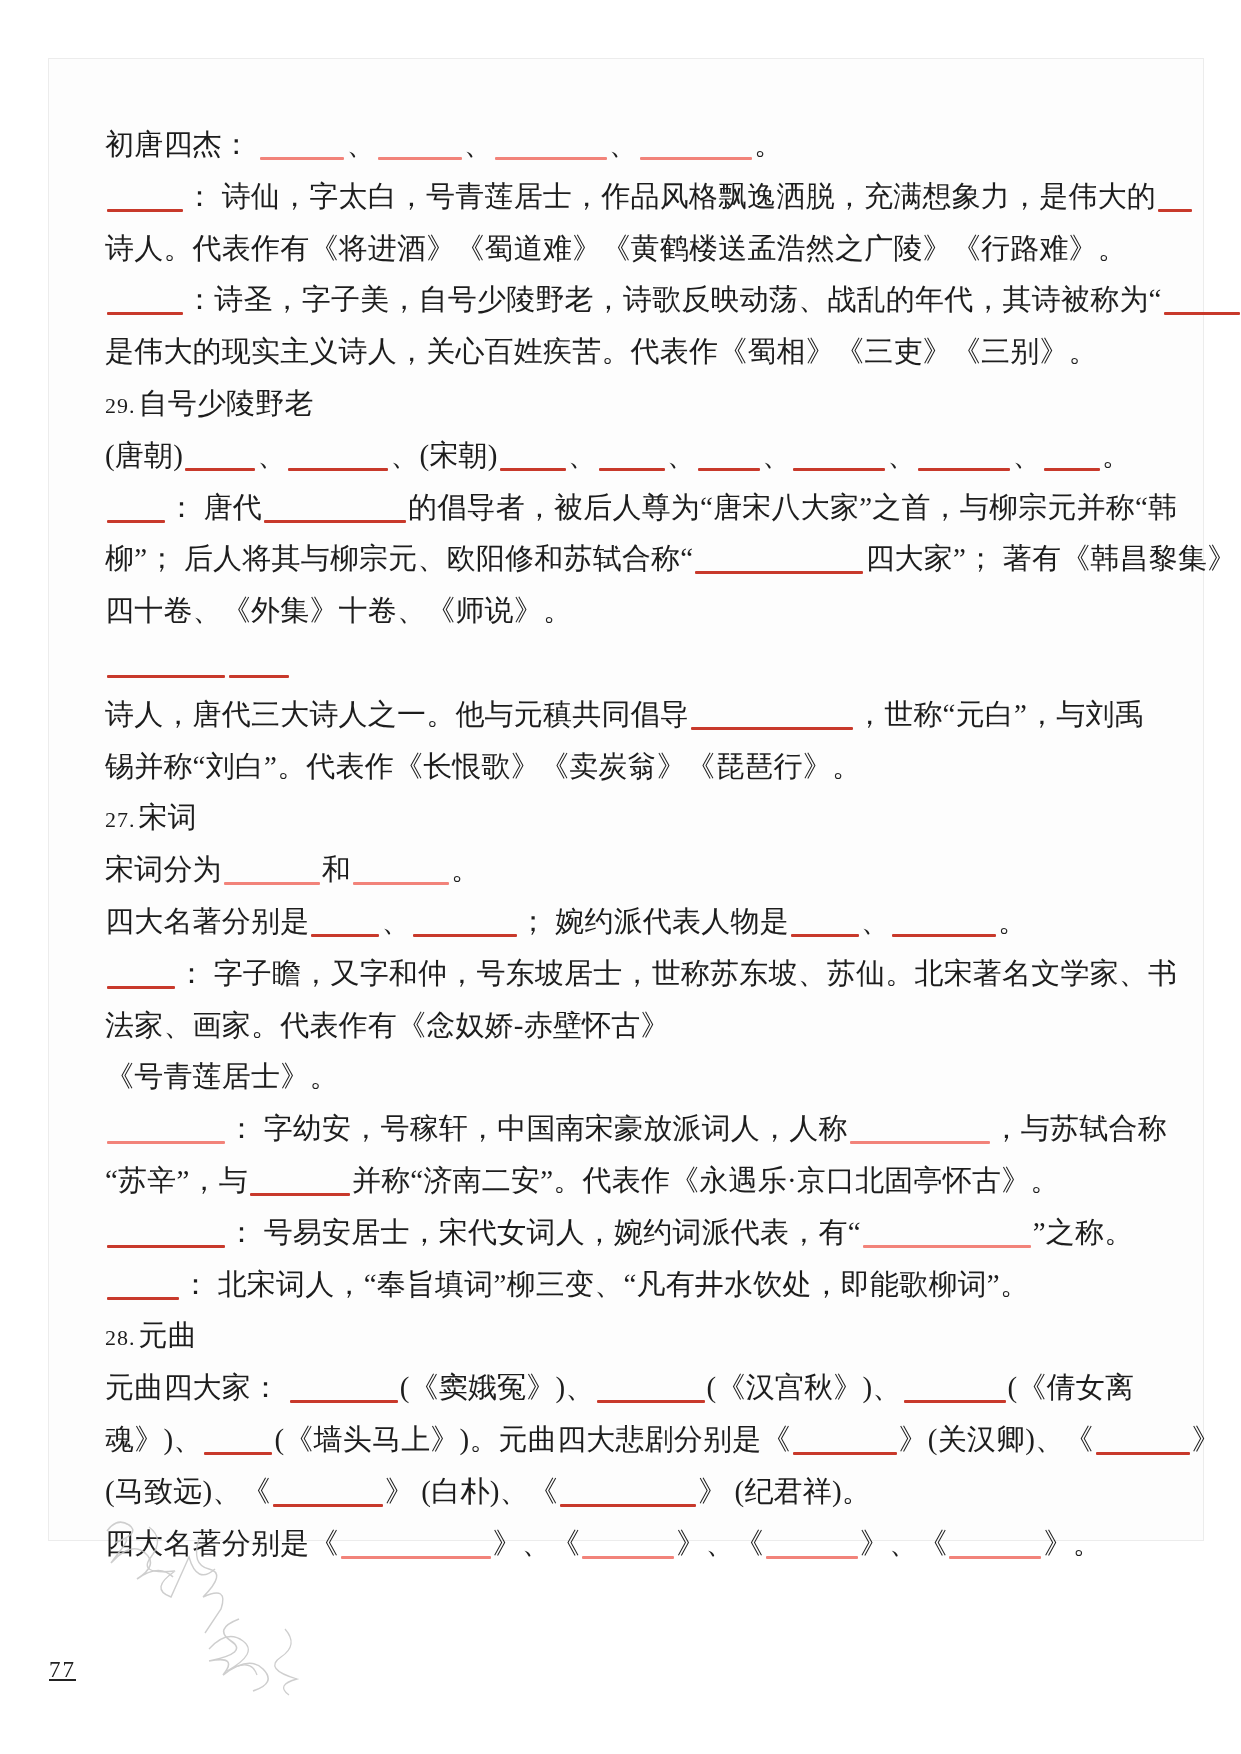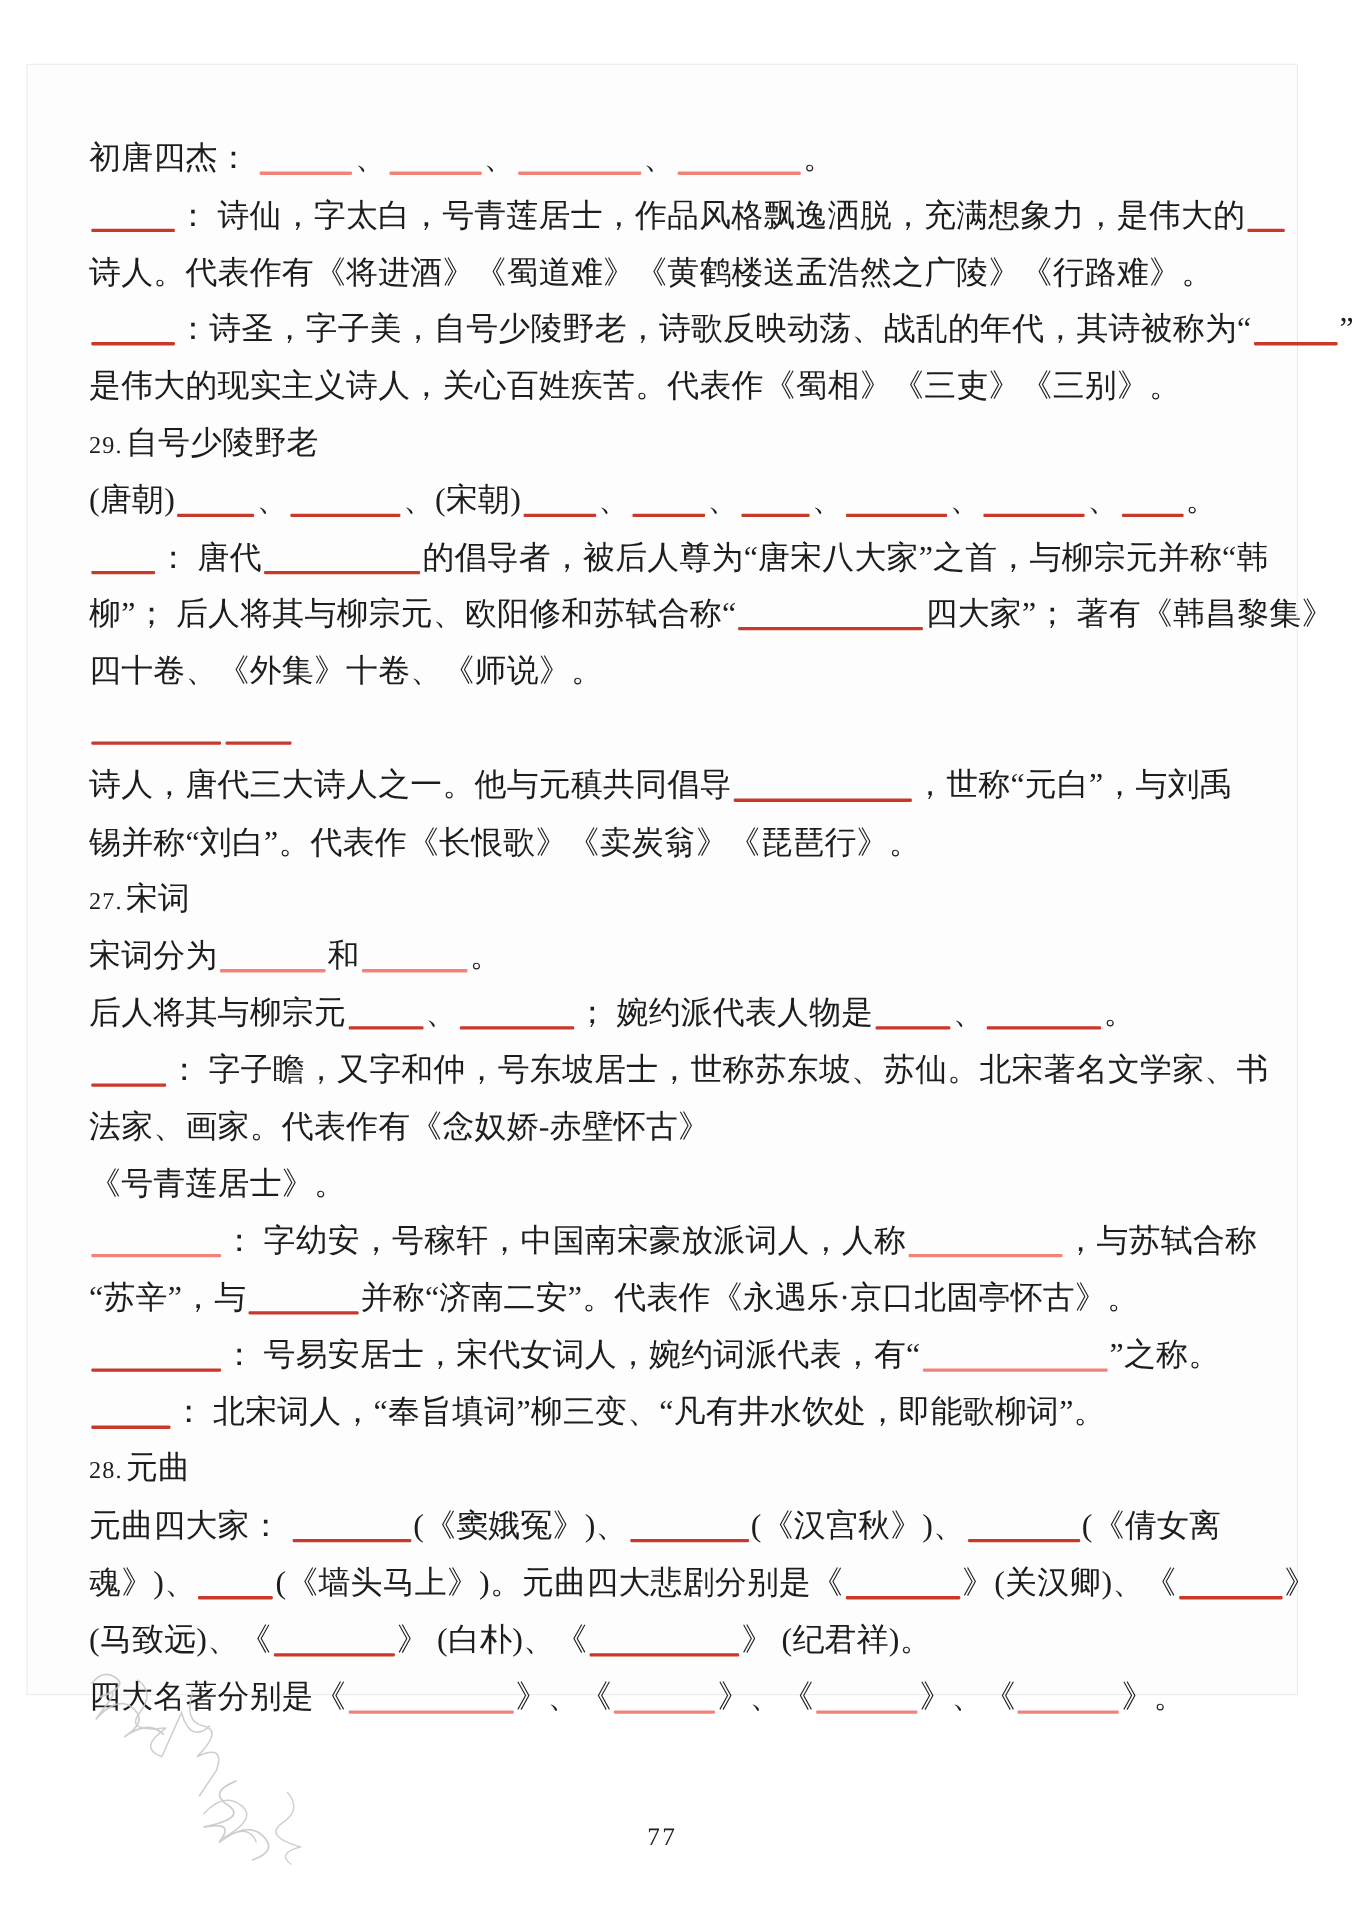--- a/index.html
+++ b/index.html
@@ -10,21 +10,21 @@
     --page-border:#ececec;
     --watermark:#c6c6c6;
   }
   html,body{margin:0;padding:0;}
   body{
     width:1241px;height:1754px;position:relative;
     background:#ffffff;
     font-family:"Liberation Serif","DejaVu Serif",serif;
   }
   .page{
-    position:absolute;left:24px;top:58px;width:1156px;height:1483px;
+    position:absolute;left:48px;top:58px;width:1156px;height:1483px;
     background:var(--page-bg);
     border:1px solid var(--page-border);
     box-sizing:border-box;
   }
   .content{
     position:absolute;left:56px;top:60px;width:1052px;
   }
   .line{
     height:51.8px;line-height:51.8px;white-space:nowrap;
     font-size:29px;color:var(--text-color);
@@ -35,22 +35,22 @@
     font-family:"Liberation Serif","DejaVu Serif",serif;
   }
   .blank{
     display:inline-block;height:3px;border-radius:1px;
     transform:translateY(6px);
     margin:0 2px;
   }
   .blank.dark{background:var(--blank-dark);}
   .blank.light{background:var(--blank-light);}
   .page-number{
-    position:absolute;left:0;right:0;top:1598px;text-align:center;
-    font-size:23px;color:#222;letter-spacing:2px;
+    position:absolute;left:0;right:0;top:1598px;
+    font-size:23px;color:#222;letter-spacing:2px;text-decoration:underline;
   }
   .watermark{
     position:absolute;left:40px;top:1440px;
     pointer-events:none;opacity:0.85;
   }
 </style>
 </head>
 <body>
 
 <div class="page">
@@ -63,21 +63,21 @@
       <div class="line"><span class="num">29.</span><span class="txt">自号少陵野老</span></div>
       <div class="line"><span class="txt">(唐朝)</span><span class="blank dark" style="width: 70px;"></span><span class="txt">、</span><span class="blank dark" style="width: 100px;"></span><span class="txt">、(宋朝)</span><span class="blank dark" style="width: 66px;"></span><span class="txt">、</span><span class="blank dark" style="width: 66px;"></span><span class="txt">、</span><span class="blank dark" style="width: 62px;"></span><span class="txt">、</span><span class="blank dark" style="width: 92px;"></span><span class="txt">、</span><span class="blank dark" style="width: 92px;"></span><span class="txt">、</span><span class="blank dark" style="width: 56px;"></span><span class="txt">。</span></div>
       <div class="line"><span class="blank dark" style="width: 58px;"></span><span class="txt">： 唐代</span><span class="blank dark" style="width: 142px;"></span><span class="txt">的倡导者，被后人尊为“唐宋八大家”之首，与柳宗元并称“韩</span></div>
       <div class="line"><span class="txt">柳”； 后人将其与柳宗元、欧阳修和苏轼合称“</span><span class="blank dark" style="width: 168px;"></span><span class="txt">四大家”； 著有《韩昌黎集》</span></div>
       <div class="line"><span class="txt">四十卷、《外集》十卷、《师说》。</span></div>
       <div class="line"><span class="blank dark" style="width: 118px;"></span><span class="blank dark" style="width: 60px;"></span></div>
       <div class="line"><span class="txt">诗人，唐代三大诗人之一。他与元稹共同倡导</span><span class="blank dark" style="width: 162px;"></span><span class="txt">，世称“元白”，与刘禹</span></div>
       <div class="line"><span class="txt">锡并称“刘白”。代表作《长恨歌》《卖炭翁》《琵琶行》。</span></div>
       <div class="line"><span class="num">27.</span><span class="txt">宋词</span></div>
       <div class="line"><span class="txt">宋词分为</span><span class="blank light" style="width: 96px;"></span><span class="txt">和</span><span class="blank light" style="width: 96px;"></span><span class="txt">。</span></div>
-      <div class="line"><span class="txt">后人将其与柳宗元</span><span class="blank dark" style="width: 68px;"></span><span class="txt">、</span><span class="blank dark" style="width: 104px;"></span><span class="txt">； 婉约派代表人物是</span><span class="blank dark" style="width: 68px;"></span><span class="txt">、</span><span class="blank dark" style="width: 104px;"></span><span class="txt">。</span></div>
+      <div class="line"><span class="txt">四大名著分别是</span><span class="blank dark" style="width: 68px;"></span><span class="txt">、</span><span class="blank dark" style="width: 104px;"></span><span class="txt">； 婉约派代表人物是</span><span class="blank dark" style="width: 68px;"></span><span class="txt">、</span><span class="blank dark" style="width: 104px;"></span><span class="txt">。</span></div>
       <div class="line"><span class="blank dark" style="width: 68px;"></span><span class="txt">： 字子瞻，又字和仲，号东坡居士，世称苏东坡、苏仙。北宋著名文学家、书</span></div>
       <div class="line"><span class="txt">法家、画家。代表作有《念奴娇-赤壁怀古》</span></div>
       <div class="line"><span class="txt">《号青莲居士》。</span></div>
       <div class="line"><span class="blank light" style="width: 118px;"></span><span class="txt">： 字幼安，号稼轩，中国南宋豪放派词人，人称</span><span class="blank light" style="width: 140px;"></span><span class="txt">，与苏轼合称</span></div>
       <div class="line"><span class="txt">“苏辛”，与</span><span class="blank dark" style="width: 100px;"></span><span class="txt">并称“济南二安”。代表作《永遇乐·京口北固亭怀古》。</span></div>
       <div class="line"><span class="blank dark" style="width: 118px;"></span><span class="txt">： 号易安居士，宋代女词人，婉约词派代表，有“</span><span class="blank light" style="width: 168px;"></span><span class="txt">”之称。</span></div>
       <div class="line"><span class="blank dark" style="width: 72px;"></span><span class="txt">： 北宋词人，“奉旨填词”柳三变、“凡有井水饮处，即能歌柳词”。</span></div>
       <div class="line"><span class="num">28.</span><span class="txt">元曲</span></div>
       <div class="line"><span class="txt">元曲四大家： </span><span class="blank dark" style="width: 108px;"></span><span class="txt">(《窦娥冤》)、</span><span class="blank dark" style="width: 108px;"></span><span class="txt">(《汉宫秋》)、</span><span class="blank dark" style="width: 102px;"></span><span class="txt">(《倩女离</span></div>
       <div class="line"><span class="txt">魂》)、</span><span class="blank dark" style="width: 68px;"></span><span class="txt">(《墙头马上》)。元曲四大悲剧分别是《</span><span class="blank dark" style="width: 104px;"></span><span class="txt">》(关汉卿)、《</span><span class="blank dark" style="width: 94px;"></span><span class="txt">》</span></div>

